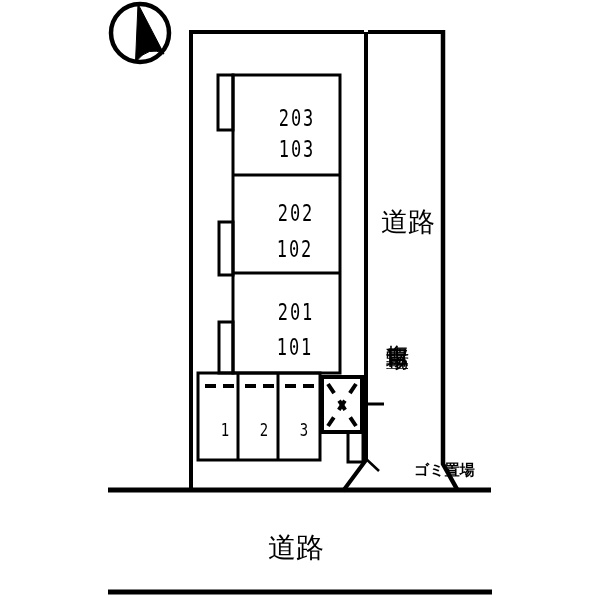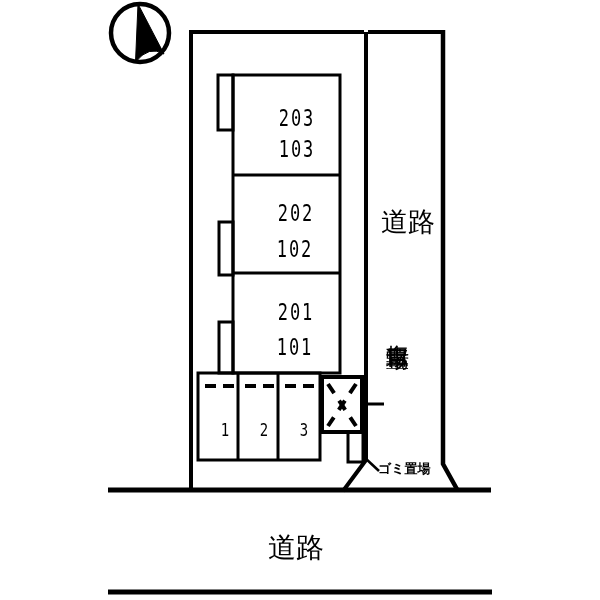--- a/index.html
+++ b/index.html
@@ -21,21 +21,21 @@
     font-family:"DejaVu Sans Mono","Liberation Mono",monospace;
     font-size:14px;
     transform:translate(-50%,-50%) scaleY(1.3);
   }
   .road-label{font-size:27px;letter-spacing:0px;}
   .vtext{
     writing-mode:vertical-rl;
     text-orientation:upright;
     font-size:23px;line-height:1;letter-spacing:1px;
   }
-  .small-label{font-size:13px;font-weight:bold;letter-spacing:0px;}
+  .small-label{font-size:15px;font-weight:bold;letter-spacing:0px;margin-left:36px;}
 </style>
 </head>
 <body>
 
 <div class="canvas">
 
   <svg class="plan-svg" width="600" height="600" viewBox="0 0 600 600">
 
     <g>
       <circle cx="140" cy="33" r="29" fill="none" stroke="#000" stroke-width="4.5"></circle>

